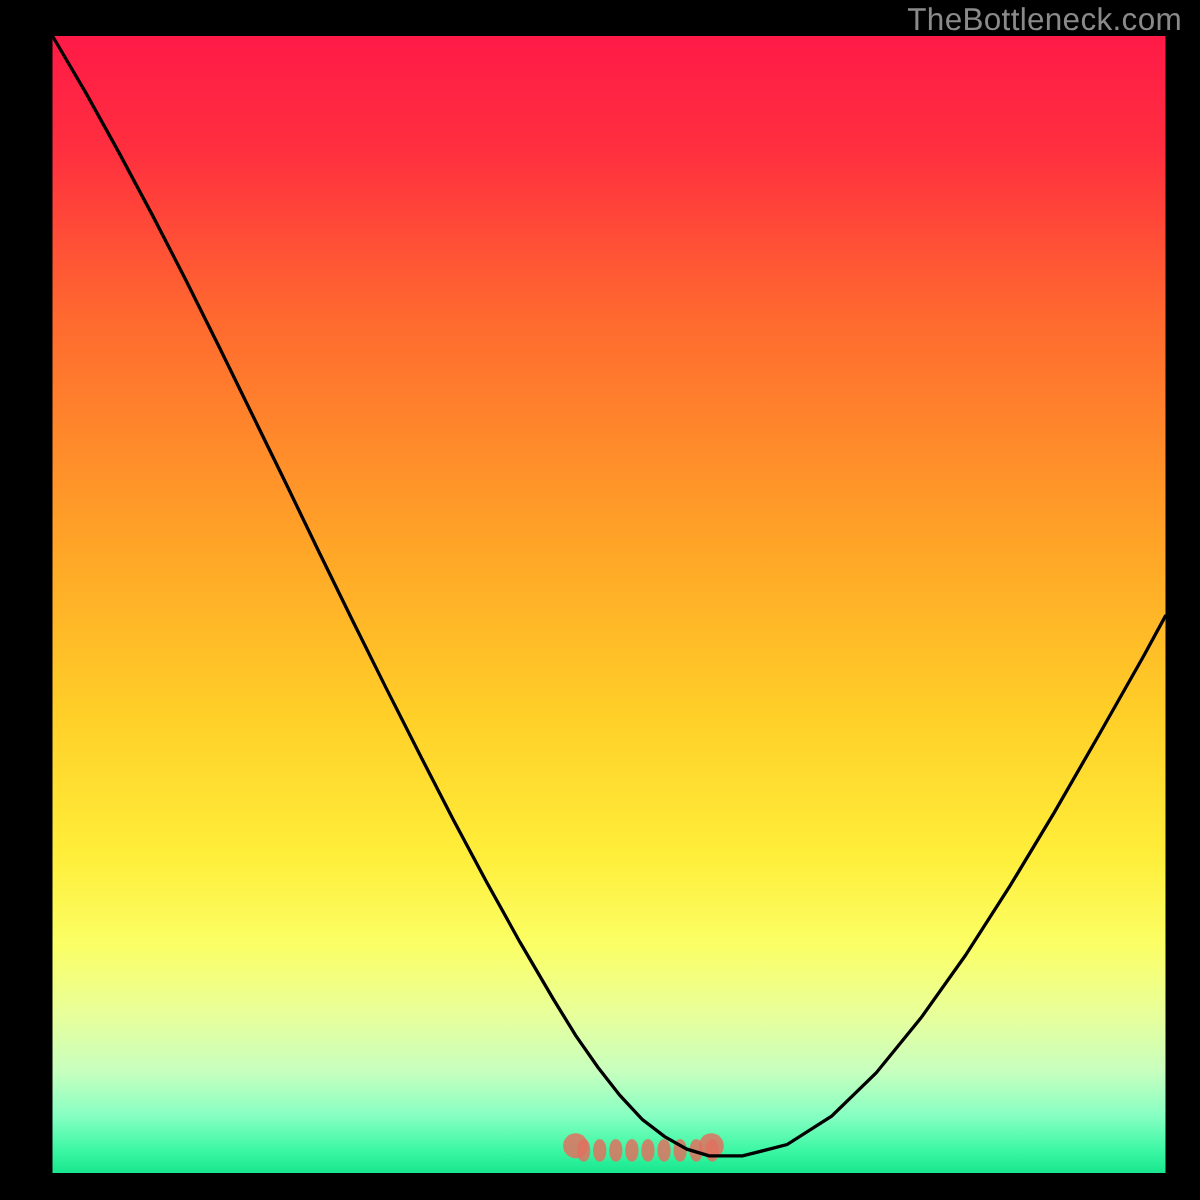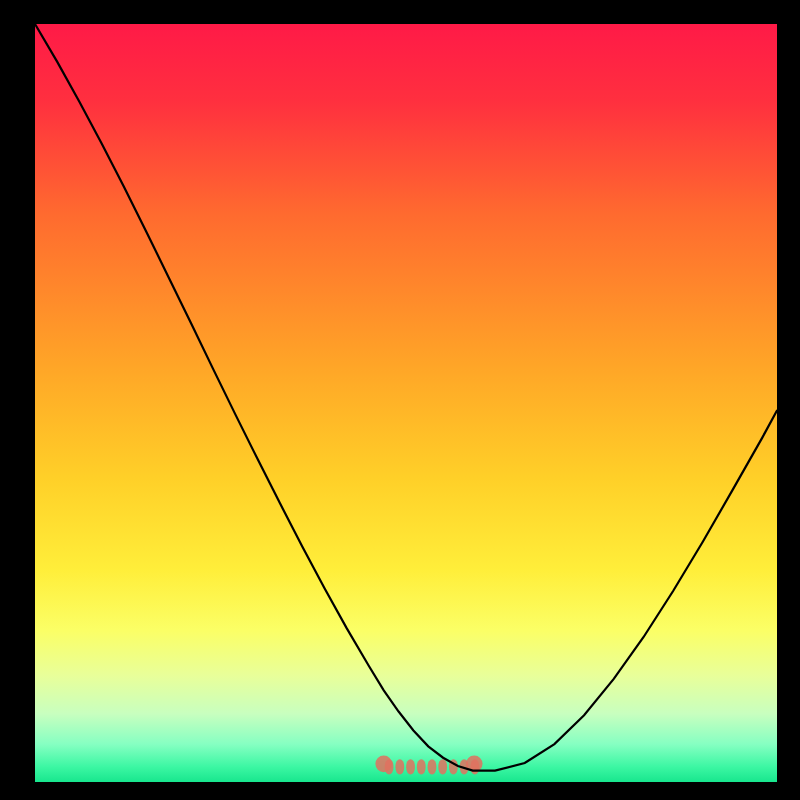--- a/index.html
+++ b/index.html
@@ -26,20 +26,21 @@
     font-weight: 400;
     letter-spacing: 0.2px;
   }
   svg {
     display: block;
   }
 </style>
 </head>
 <body>
 <div class="outer">
+  <div class="watermark">TheBottleneck.com</div>
   <svg id="chart-svg" width="800" height="800" viewBox="0 0 800 800">
     <defs>
       <linearGradient id="bg-grad" x1="0" y1="0" x2="0" y2="1">
         <stop offset="0%" stop-color="#ff1a47"></stop>
         <stop offset="10%" stop-color="#ff2f3f"></stop>
         <stop offset="25%" stop-color="#ff6a2f"></stop>
         <stop offset="45%" stop-color="#ffa527"></stop>
         <stop offset="60%" stop-color="#ffd028"></stop>
         <stop offset="72%" stop-color="#ffee3a"></stop>
         <stop offset="80%" stop-color="#fbff66"></stop>

